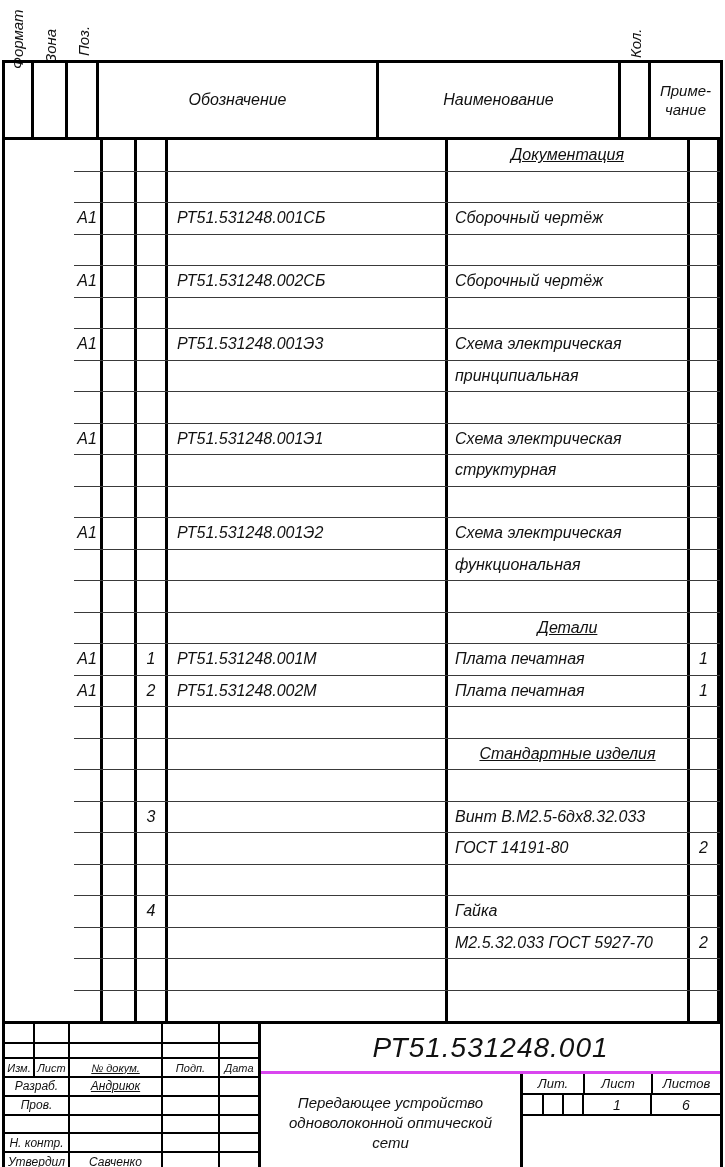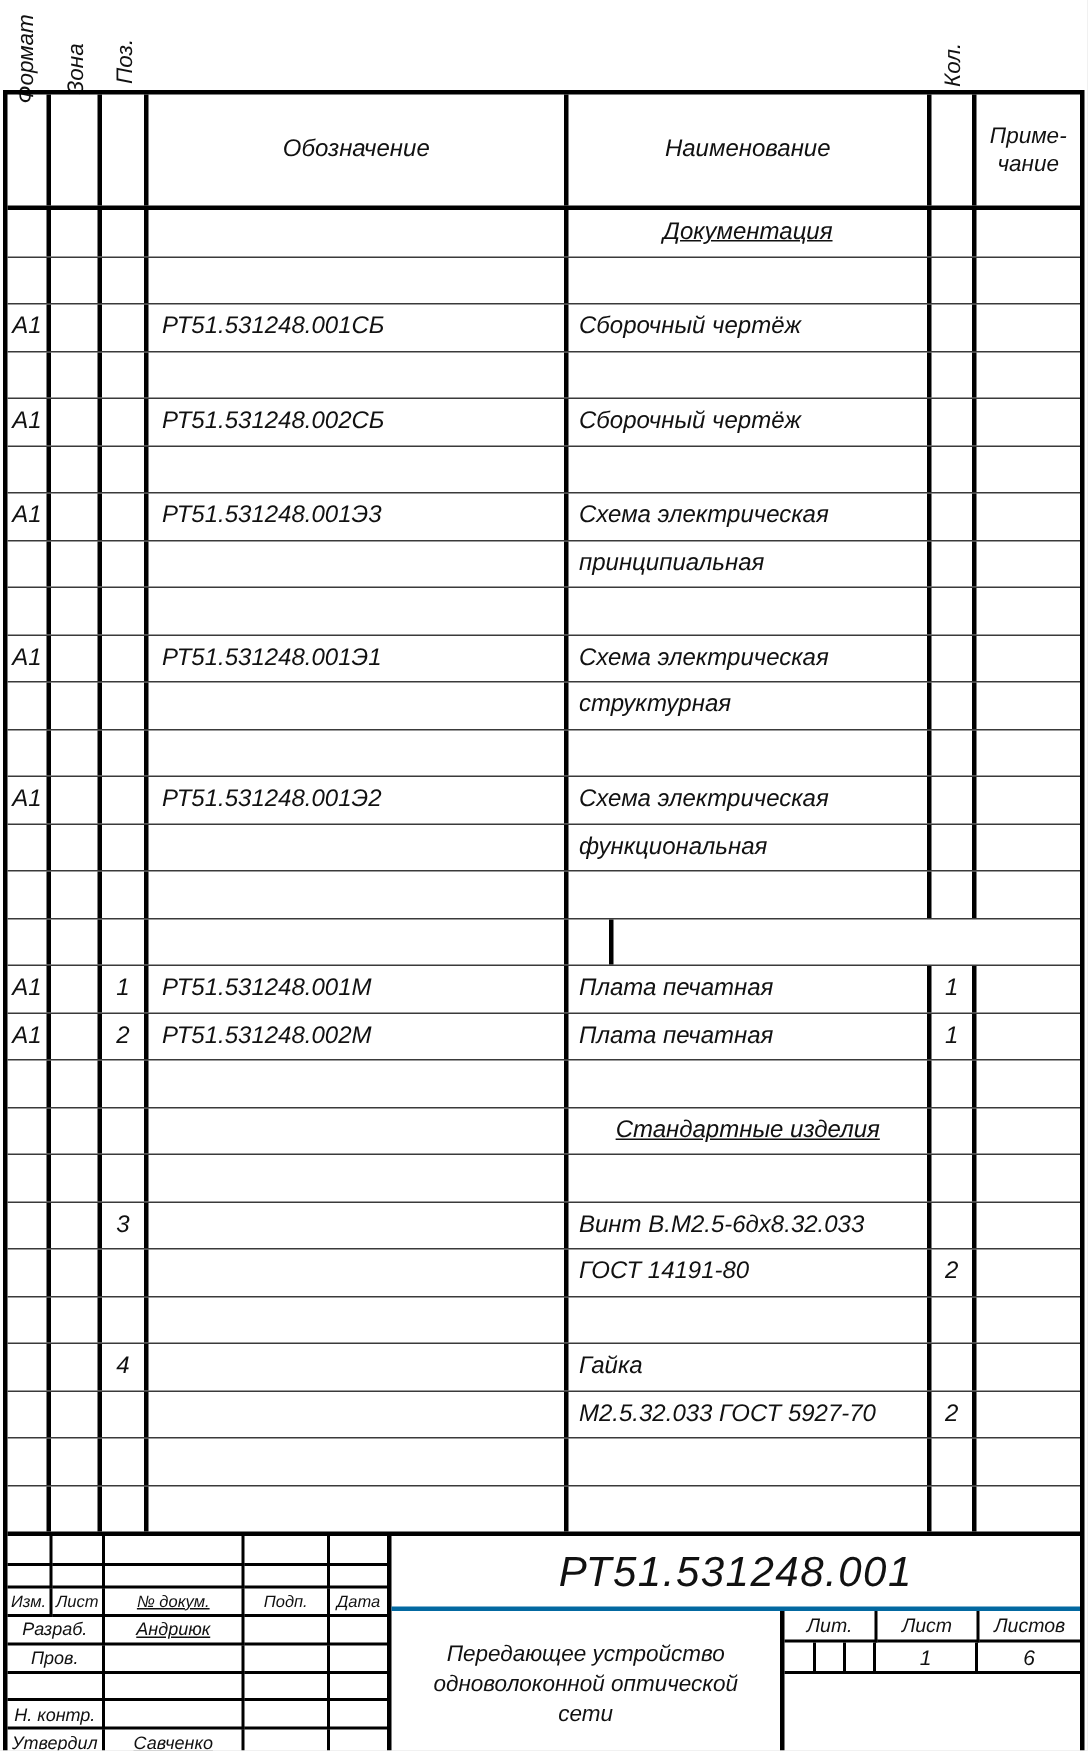--- a/index.html
+++ b/index.html
@@ -14,21 +14,21 @@
     position:absolute; left:2px; top:60px; width:721px; height:1115px;
     border:3px solid #000; display:flex; flex-direction:column;
   }
   
   .vlabel {
     position:absolute; white-space:nowrap; font-size:15px; line-height:18px;
     transform-origin:0 0; transform:rotate(-90deg);
   }
   
   .thead { height:77px; border-bottom:3px solid #000; display:flex; flex:0 0 auto; }
-  .tbody { height:881px; display:flex; flex-direction:column; flex:0 0 auto; }
+  .tbody { height:881px; display:flex; flex-direction:column; flex:0 0 auto;align-items:flex-end; }
   .col-f { width:29px;  border-right:3px solid #000; }
   .col-z { width:34px;  border-right:3px solid #000; }
   .col-p { width:31px;  border-right:3px solid #000; }
   .col-d { width:280px; border-right:3px solid #000; }
   .col-n { width:242px; border-right:3px solid #000; }
   .col-q { width:30px;  border-right:3px solid #000; }
   .col-r { flex:1; }
   .hcell { display:flex; align-items:center; justify-content:center; font-size:16px; text-align:center; }
   .hcell.note { font-size:15px; line-height:19px; }
   
@@ -46,21 +46,21 @@
   .tb-row { display:flex; flex:0 0 auto; }
   .tb-row > div { border-right:2px solid #000000; border-bottom:2px solid #000; overflow:hidden;
                   display:flex; align-items:center; justify-content:center; }
   .tb-row > div:last-child { border-right:none; }
   .w-izm{width:30px;} .w-list{width:35px;} .w-doc{width:93px;text-decoration:underline;} .w-podp{width:57px;} .w-data{flex:1;}
   .w-role{width:65px;}
   .r-small{height:20px;} .r-small2{height:15px;}
   .r-head{height:19px; font-size:11px;}
   .r-role{flex:1; font-size:12px;}
   .tb-right { flex:1; display:flex; flex-direction:column; }
-  .tb-desig { height:50px; border-bottom:3px solid #0369a1; display:flex; align-items:center; justify-content:center;
+  .tb-desig { height:50px; border-bottom:3px solid #d946ef; display:flex; align-items:center; justify-content:center;
               font-size:28px; letter-spacing:1px; }
   .tb-lower { flex:1; display:flex; }
   .tb-name { width:262px; border-right:3px solid #000; display:flex; align-items:center; justify-content:center;
              text-align:center; font-size:15px; line-height:20px; padding:4px 6px; }
   .tb-lit { flex:1; display:flex; flex-direction:column; }
   .lit-head, .lit-val { display:flex; height:21px; flex:0 0 auto; }
   .lit-head > div, .lit-val > div { border-right:2px solid #000; border-bottom:2px solid #000;
       display:flex; align-items:center; justify-content:center; overflow:hidden; }
   .lit-head > div:last-child, .lit-val > div:last-child { border-right:none; }
   .lit-head { font-size:13px; }
@@ -268,20 +268,23 @@
           <div class="col-d tcell pad-d"></div>
           <div class="col-n tcell pad-n"></div>
           <div class="col-q tcell ctr"></div>
           <div class="col-r tcell ctr"></div>
         </div>
         <div class="trow">
           <div class="col-f tcell ctr"></div>
           <div class="col-z tcell ctr"></div>
           <div class="col-p tcell ctr"></div>
           <div class="col-d tcell pad-d"></div>
+          <div class="col-n tcell section">
+            <span>Детали</span>
+          </div>
           <div class="col-q tcell ctr"></div>
           <div class="col-r tcell ctr"></div>
         </div>
         <div class="trow">
           <div class="col-f tcell ctr">
             <span>А1</span>
           </div>
           <div class="col-z tcell ctr"></div>
           <div class="col-p tcell ctr">
             <span>1</span>

